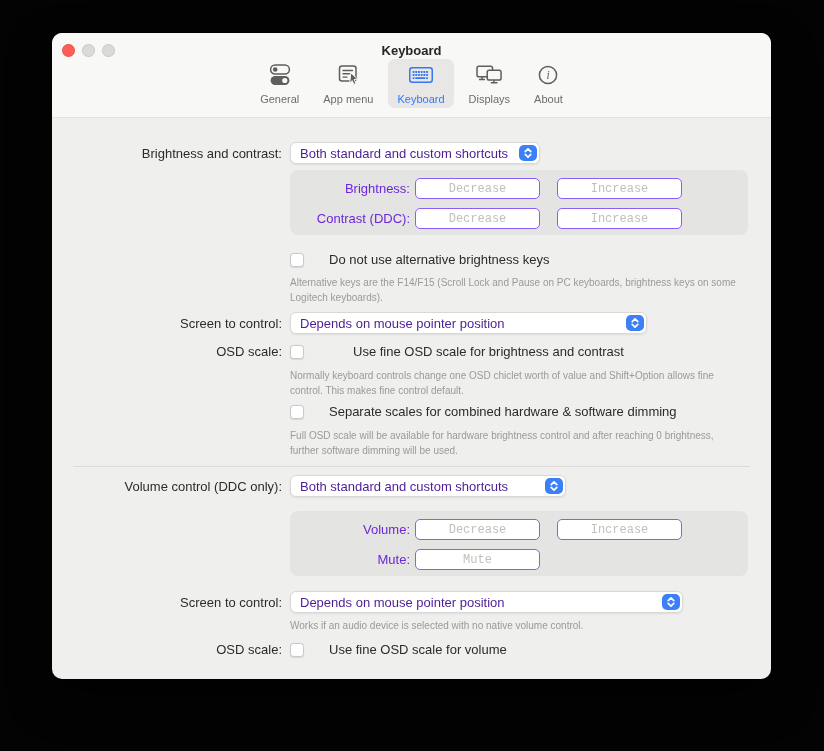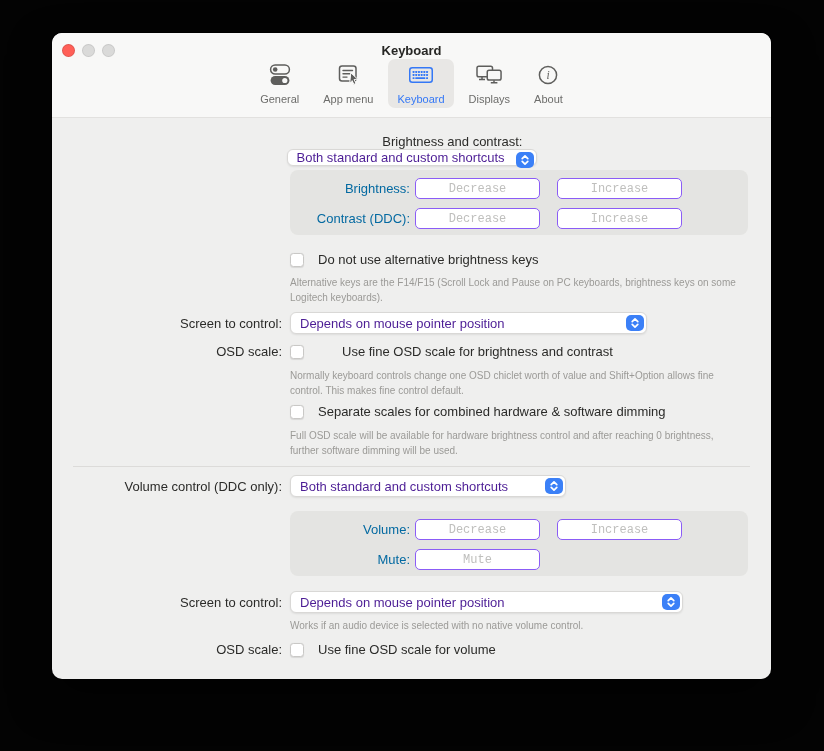--- a/index.html
+++ b/index.html
@@ -53,45 +53,45 @@
     position:absolute; right:2px; top:2px; width:18px; height:16px;
     background:#3b80f7; border-radius:5px;
     display:flex; align-items:center; justify-content:center;
   }
 
   .groupbox {
     position:absolute; left:238px; width:458px; height:65px;
     background:#e4e4e2; border-radius:8px; padding-top:8px;
   }
   .gb-row { display:flex; align-items:center; height:21px; margin-bottom:9px; }
-  .gb-label { width:120px; text-align:right; font-size:13px; color:#0369a1; margin-right:5px; flex:none; }
+  .gb-label { width:120px; text-align:right; font-size:13px; color:#6d28d9; margin-right:5px; flex:none; }
   .sc-field {
     width:125px; height:21px; background:#ffffff;
     border:1px solid #8b5cf6; border-radius:5px;
     display:flex; align-items:center; justify-content:center;
     font-size:12px; color:#bfbfbd; margin-right:17px;font-family:Liberation Mono, monospace;
   }
 
   .cb-row { position:absolute; display:flex; align-items:center; }
   .checkbox {
     width:14px; height:14px; background:#ffffff;
     border:1px solid #c9c8c6; border-radius:3.5px;
     box-shadow:0 0.5px 1px rgba(0,0,0,0.1); flex:none;
   }
-  .cb-label { font-size:13px; color:#2b2b29; margin-left:14px; white-space:nowrap; }
+  .cb-label { font-size:13px; color:#2b2b29; margin-left:25px; white-space:nowrap; }
 
   .help {
     position:absolute; left:238px; width:452px;
     font-size:10px; line-height:15px; color:#9b9a97;
   }
 
   .divider { position:absolute; left:21px; width:677px; height:1px; background:#dcdbd9; }
 
   
-  .r-bmode   { top:15px;  height:22px;flex-direction:column; }
+  .r-bmode   { top:23px;  height:22px; }
   .r-box1    { top:51px;  }
   .r-altcb   { top:133px; }
   .r-help1   { top:156px; }
   .r-screen1 { top:193px; height:22px; }
   .r-osd1    { top:225px; }
   .r-help2   { top:249px; }
   .r-sepcb   { top:285px; }
   .r-help3   { top:309px; }
   .r-div     { top:347px; }
   .r-vmode   { top:356px; height:22px; }

